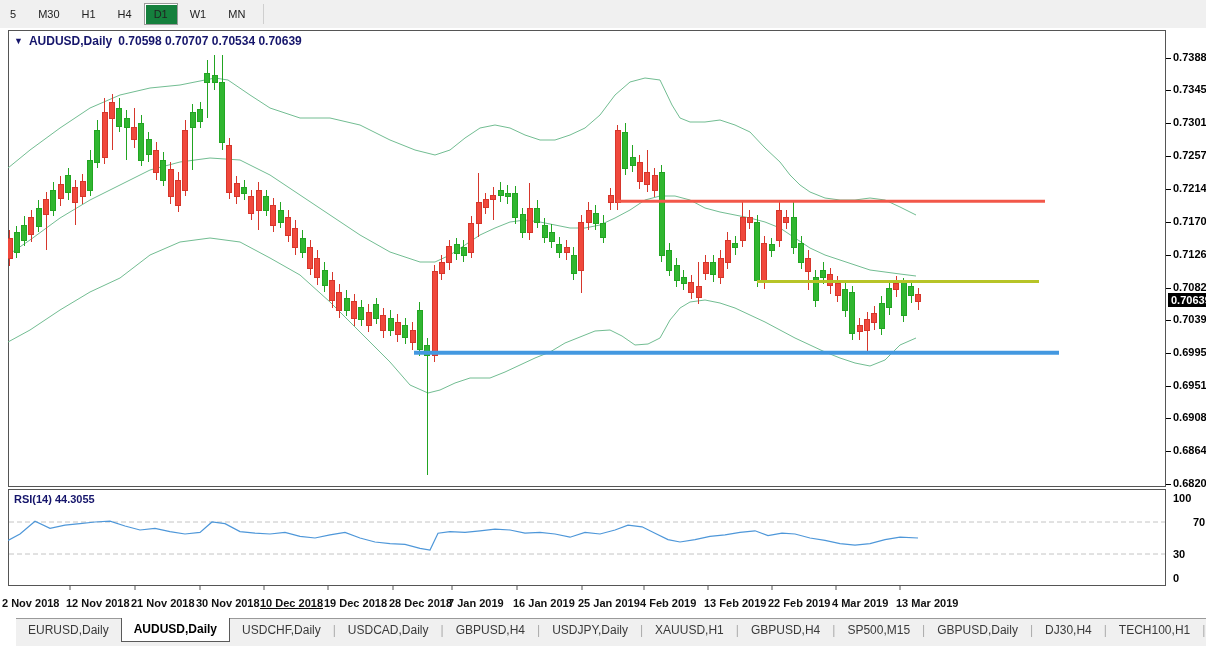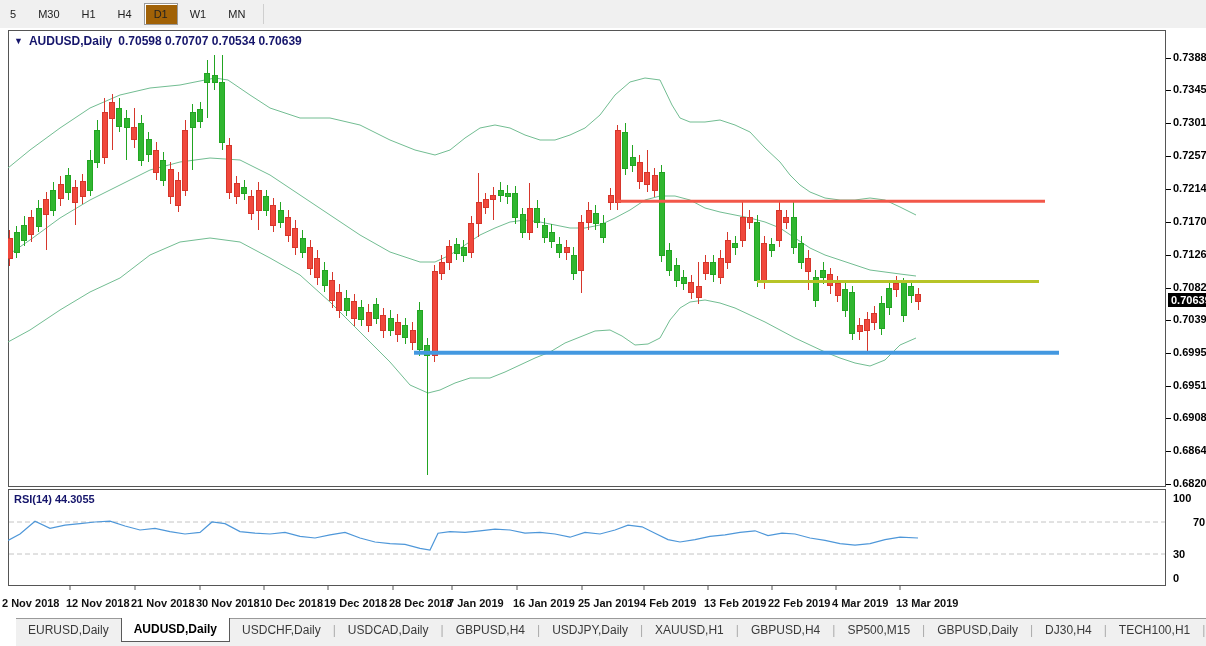--- a/index.html
+++ b/index.html
@@ -3,21 +3,21 @@
 <meta charset="utf-8">
 <style>
   * { margin:0; padding:0; box-sizing:border-box; }
   html,body { width:1206px; height:646px; background:#ffffff; font-family:"Liberation Sans", sans-serif; }
   #app { position:relative; width:1206px; height:646px; overflow:hidden; background:#ffffff; }
 
   
   #toolbar { position:absolute; left:0; top:0; width:1206px; height:28px; background:#f0f0f0;
              display:flex; align-items:center; gap:2px; padding-left:0; }
   .tf-btn { font-size:11px; color:#222; padding:4px 9px; border:1px solid transparent; cursor:default; }
-  .tf-btn.active { background:#a16207; border:1px solid #9a9a9a; box-shadow:inset 1px 1px 0 #ffffff; }
+  .tf-btn.active { background:#15803d; border:1px solid #9a9a9a; box-shadow:inset 1px 1px 0 #ffffff; }
   .tb-sep { width:1px; height:20px; background:#cfcfcf; margin-left:6px; }
 
   
   #chart-svg { position:absolute; left:8px; top:30px; }
   #chart-title { position:absolute; left:14px; top:34px; font-size:12px; font-weight:bold; color:#15156b; display:flex; gap:6px; align-items:center; }
   #chart-title .tri { font-size:9px; color:#15156b; }
   #rsi-title { position:absolute; left:14px; top:493px; font-size:11px; font-weight:bold; color:#15156b; }
 
   
   #price-axis { position:absolute; left:1166px; top:30px; width:40px; height:586px; background:#fff; }
@@ -376,21 +376,21 @@
       <div class="pa-label" style="top: 486px; margin-left: 20px;">70</div>
       <div class="pa-label" style="top: 518px;">30</div>
       <div class="pa-label" style="top: 542px;">0</div>
     </div>
 
   <div id="date-axis">
       <div class="date-label" style="left: 2px;">2 Nov 2018</div>
       <div class="date-label" style="left: 66px;">12 Nov 2018</div>
       <div class="date-label" style="left: 131px;">21 Nov 2018</div>
       <div class="date-label" style="left: 196px;">30 Nov 2018</div>
-      <div class="date-label" style="left: 260px;">10 Dec 2018</div>
+      <div class="date-label" style="left: 260px; text-decoration: underline;">10 Dec 2018</div>
       <div class="date-label" style="left: 324px;">19 Dec 2018</div>
       <div class="date-label" style="left: 389px;">28 Dec 2018</div>
       <div class="date-label" style="left: 448px;">7 Jan 2019</div>
       <div class="date-label" style="left: 513px; text-align: center;">16 Jan 2019</div>
       <div class="date-label" style="left: 578px;">25 Jan 2019</div>
       <div class="date-label" style="left: 640px;">4 Feb 2019</div>
       <div class="date-label" style="left: 704px;">13 Feb 2019</div>
       <div class="date-label" style="left: 768px;">22 Feb 2019</div>
       <div class="date-label" style="left: 832px;">4 Mar 2019</div>
       <div class="date-label" style="left: 896px;">13 Mar 2019</div>

